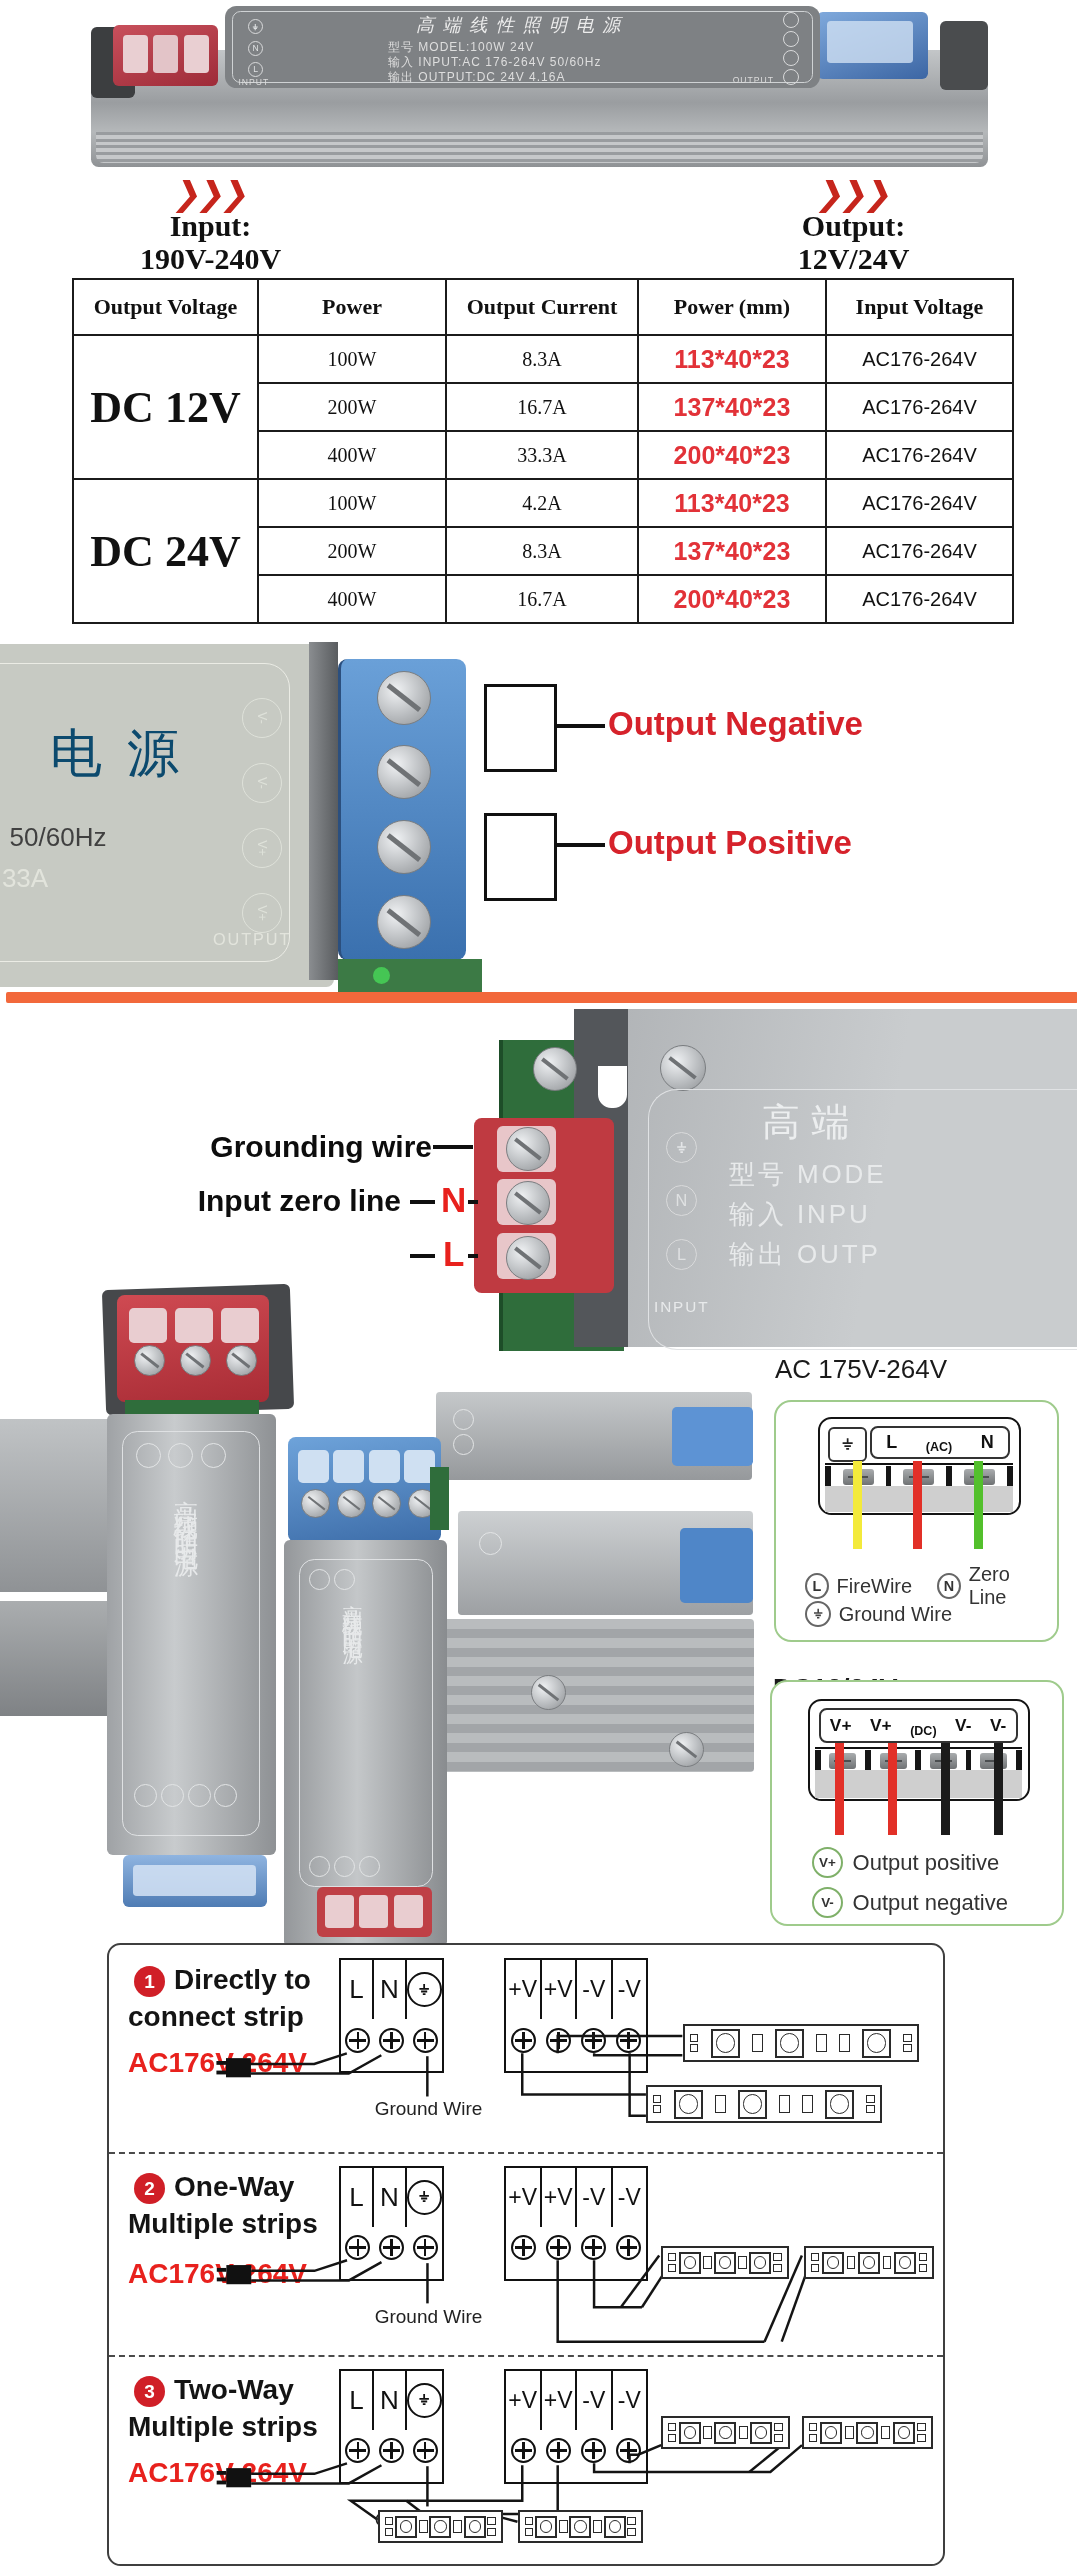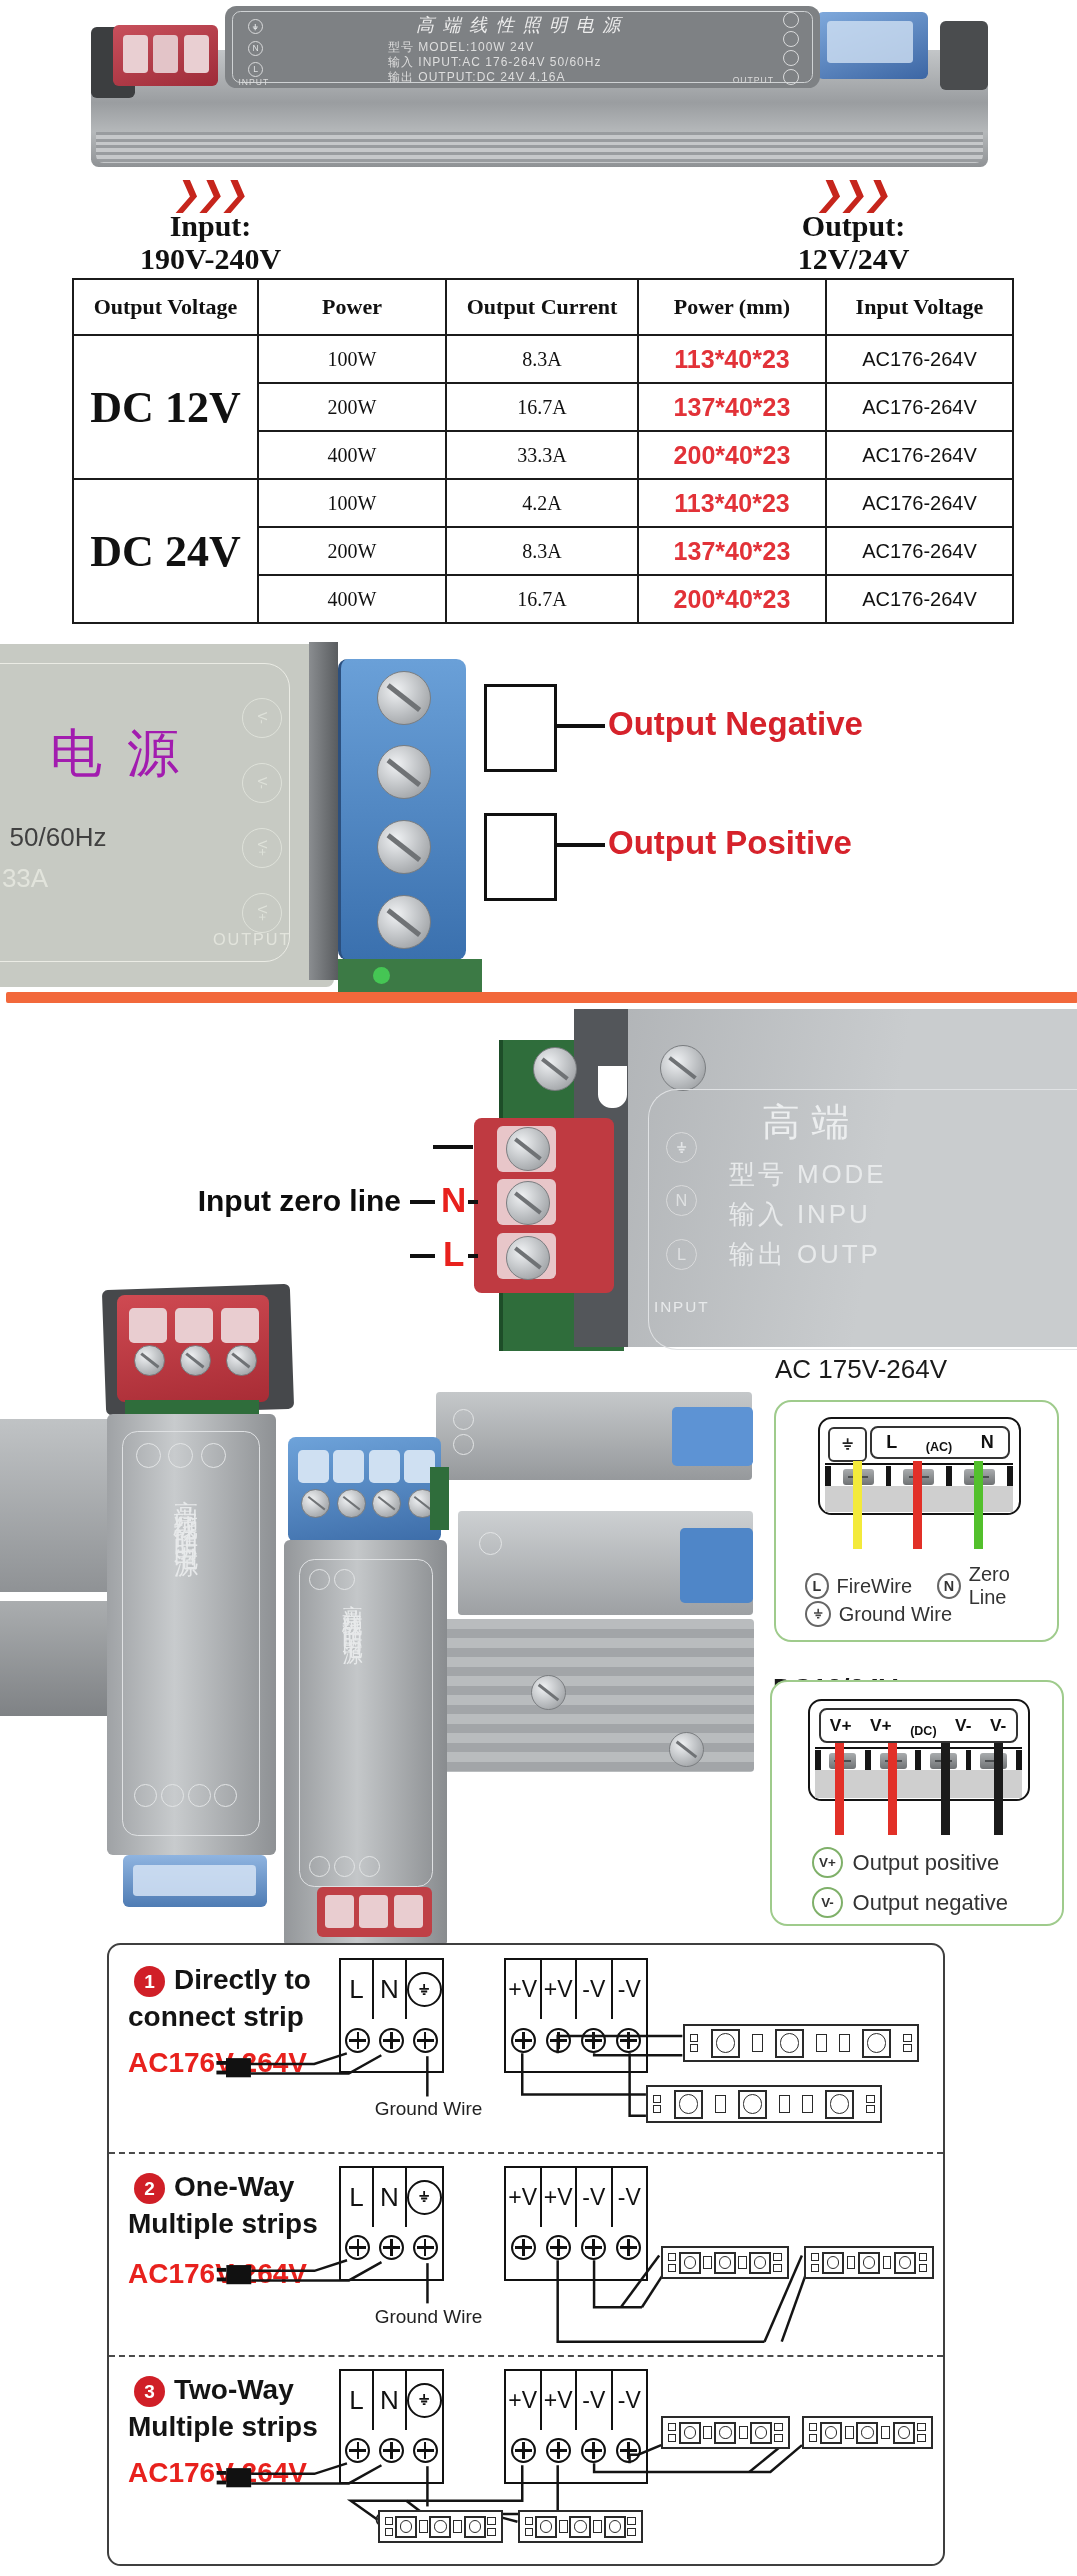--- a/index.html
+++ b/index.html
@@ -186,21 +186,21 @@
         <td class="cell">16.7A</td>
         <td class="size-red">200*40*23</td>
         <td class="involt">AC176-264V</td>
       </tr>
     </tbody>
   </table>
 
   <div class="abs" style="left:0;top:623px;width:1078px;height:368px;">
     <div class="abs" style="left:0;top:21px;width:334px;height:343px;background:#c7cac3;border-radius:0 21px 7.7px 0;">
       <div class="abs" style="left:-38px;top:19px;width:326px;height:297px;border:1.9px solid rgba(238,240,233,.9);border-radius:25px;"></div>
-      <div class="abs" style="left:50px;top:75px;font-size:52px;letter-spacing:25px;color:#a21caf;">电源</div>
+      <div class="abs" style="left:50px;top:75px;font-size:52px;letter-spacing:25px;color:#0c4a6e;">电源</div>
       <div class="abs" style="left:9.6px;top:178px;font-size:26px;color:#404040;">50/60Hz</div>
       <div class="abs" style="left:1.9px;top:219px;font-size:26px;color:#e2e4dc;">33A</div>
       <div class="abs" style="left:213px;top:286px;font-size:16.3px;letter-spacing:1.9px;color:#e2e4dc;">OUTPUT</div>
       <span class="abs circ" style="left:242px;top:54px;width:38px;height:38px;border:1.9px solid #dfe2da;color:#dfe2da;display:flex;align-items:center;justify-content:center;">
           <i style="font-style:normal;font-size:12.5px;transform:rotate(90deg);">V-</i>
         </span>
       <span class="abs circ" style="left:242px;top:119px;width:38px;height:38px;border:1.9px solid #dfe2da;color:#dfe2da;display:flex;align-items:center;justify-content:center;">
           <i style="font-style:normal;font-size:12.5px;transform:rotate(90deg);">V-</i>
         </span>
       <span class="abs circ" style="left:242px;top:184px;width:38px;height:38px;border:1.9px solid #dfe2da;color:#dfe2da;display:flex;align-items:center;justify-content:center;">
@@ -253,20 +253,21 @@
 
     <div class="abs" style="left:474px;top:113px;width:140px;height:175px;background:#bf3a41;border-radius:7.7px;">
       <span class="abs" style="left:23px;top:7.7px;width:59px;height:46px;background:#e8c6c9;border-radius:5.8px;"></span>
       <span class="abs" style="left:23px;top:61px;width:59px;height:46px;background:#e8c6c9;border-radius:5.8px;"></span>
       <span class="abs" style="left:23px;top:115px;width:59px;height:46px;background:#e8c6c9;border-radius:5.8px;"></span>
       <span class="pscrew" style="left:32px;top:8.6px;width:42px;height:42px;"></span>
       <span class="pscrew" style="left:32px;top:63px;width:42px;height:42px;"></span>
       <span class="pscrew" style="left:32px;top:118px;width:42px;height:42px;"></span>
     </div>
 
+    <div class="inlabel" style="left:58px;width:374px;text-align:right;top:125px;">Grounding wire</div>
     <div class="blk-line" style="left:433px;top:140px;width:40px;height:3.8px;"></div>
     <div class="inlabel" style="left:38px;width:363px;text-align:right;top:179px;">Input zero line</div>
     <div class="blk-line" style="left:410px;top:195px;width:25px;height:3.8px;"></div>
     <div class="redletter" style="left:441px;top:175px;">N</div>
     <div class="blk-line" style="left:468px;top:195px;width:9.6px;height:3.8px;"></div>
     <div class="blk-line" style="left:410px;top:249px;width:25px;height:3.8px;"></div>
     <div class="redletter" style="left:443px;top:229px;">L</div>
     <div class="blk-line" style="left:468px;top:249px;width:9.6px;height:3.8px;"></div>
   </div>
 

